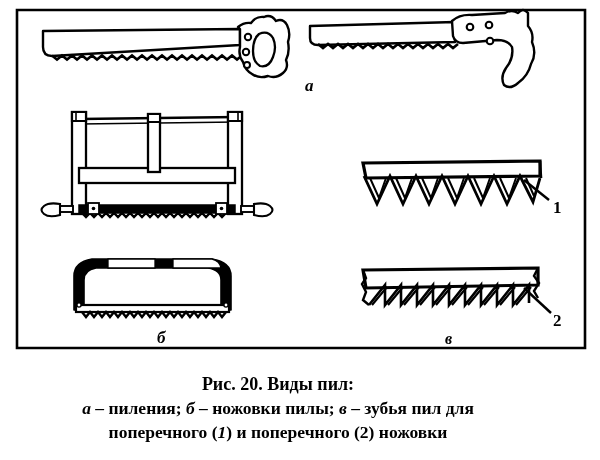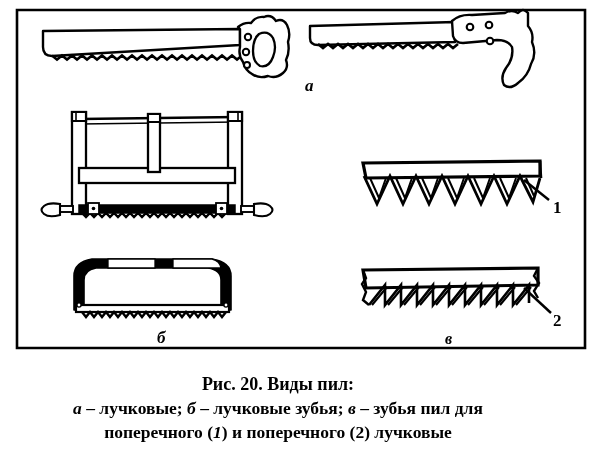--- a/index.html
+++ b/index.html
@@ -321,22 +321,22 @@
       </g>
 
     </svg>
   </div>
 
   <div id="caption-block">
 
     <div class="caption-line caption-line-1">Рис. 20. Виды пил:</div>
 
     <div class="caption-line">
-      <span class="ital">а</span><span class="reg"> – лучковые; </span><span class="ital">б</span><span class="reg"> – лучковые зубья; </span><span class="ital">в</span><span class="reg"> – зубья пил для</span>
+      <span class="ital">а</span><span class="reg"> – пиления; </span><span class="ital">б</span><span class="reg"> – ножовки пилы; </span><span class="ital">в</span><span class="reg"> – зубья пил для</span>
     </div>
 
     <div class="caption-line">
-      <span class="reg">поперечного (</span><span class="ital">1</span><span class="reg">) и поперечного (</span><span class="reg">2</span><span class="reg">) лучковые</span>
+      <span class="reg">поперечного (</span><span class="ital">1</span><span class="reg">) и поперечного (</span><span class="reg">2</span><span class="reg">) ножовки</span>
     </div>
 
   </div>
 
 </div>
 
 </body></html>

